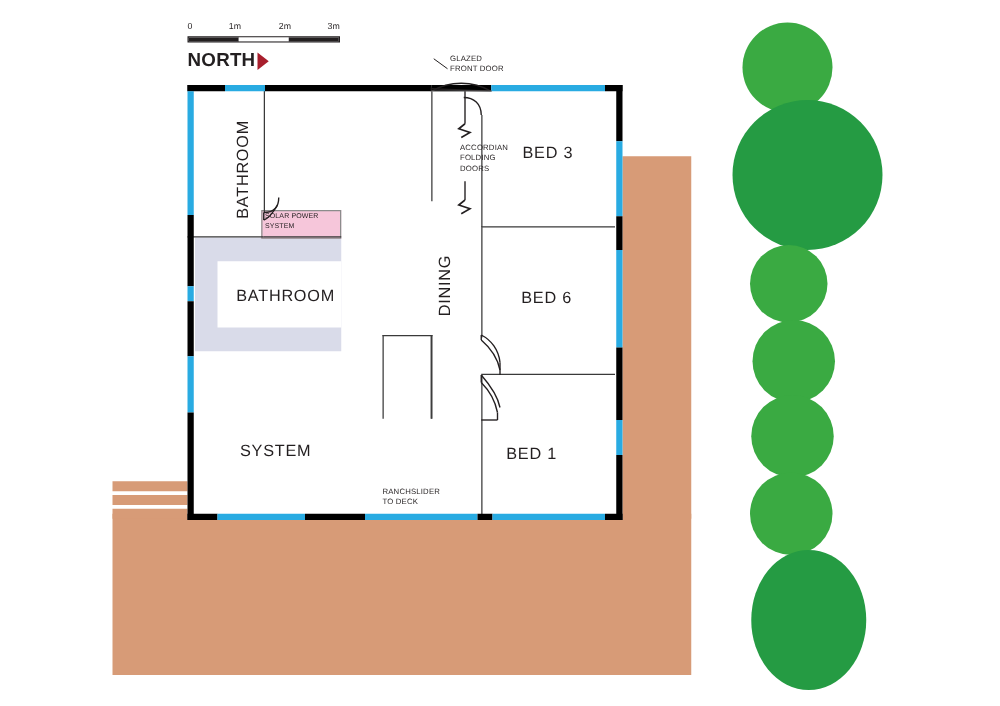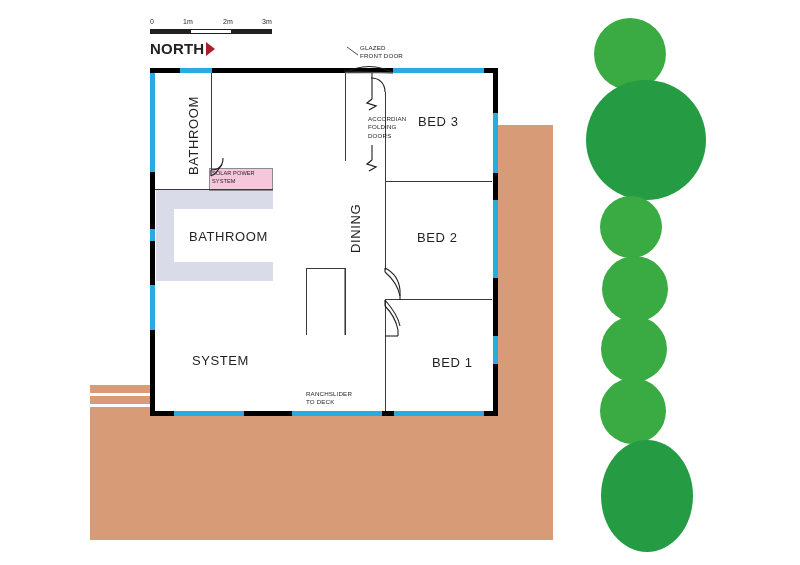--- a/index.html
+++ b/index.html
@@ -66,21 +66,21 @@
   
   .rlabel{position:absolute;font-size:13px;color:#231f20;letter-spacing:.6px;
        white-space:nowrap;}
   .rlabel.vert{transform:rotate(-90deg);transform-origin:left top;}
   #lbl-bathroom{left:186px;top:175px;}
   #lbl-kitchen{left:189px;top:229px;}
   #lbl-lounge{left:192px;top:353px;}
   #lbl-dining{left:348px;top:253px;}
   #lbl-bed3{left:418px;top:114px;}
   #lbl-bed2{left:417px;top:230px;}
-  #lbl-bed1{left:432px;top:355px;}
+  #lbl-bed1{left:405px;top:355px;}
 
   
   .anno{position:absolute;font-size:6.2px;line-height:8.3px;color:#231f20;
        letter-spacing:.15px;}
   #anno-glazed{left:360px;top:44px;}
   #anno-accordian{left:368px;top:115px;}
   #anno-ranch{left:306px;top:390px;}
 
   
   #ink{position:absolute;left:0;top:0;width:800px;height:565px;
@@ -189,21 +189,21 @@
   <div class="win" style="left:292px;top:411px;width:90px;height:5px;"></div>
   <div class="wall" style="left:382px;top:411px;width:12px;height:5px;"></div>
   <div class="win" style="left:394px;top:411px;width:90px;height:5px;"></div>
   <div class="wall" style="left:484px;top:411px;width:14px;height:5px;"></div>
 
   <div class="rlabel vert" id="lbl-bathroom">BATHROOM</div>
   <div class="rlabel" id="lbl-kitchen">BATHROOM</div>
   <div class="rlabel" id="lbl-lounge">SYSTEM</div>
   <div class="rlabel vert" id="lbl-dining">DINING</div>
   <div class="rlabel" id="lbl-bed3">BED 3</div>
-  <div class="rlabel" id="lbl-bed2">BED 2</div>
+  <div class="rlabel" id="lbl-bed2">BED 6</div>
   <div class="rlabel" id="lbl-bed1">BED 1</div>
 
   <div class="anno" id="anno-glazed">
     <div>GLAZED</div>
     <div>FRONT DOOR</div>
   </div>
   <div class="anno" id="anno-accordian">
     <div>ACCORDIAN</div>
     <div>FOLDING</div>
     <div>DOORS</div>

